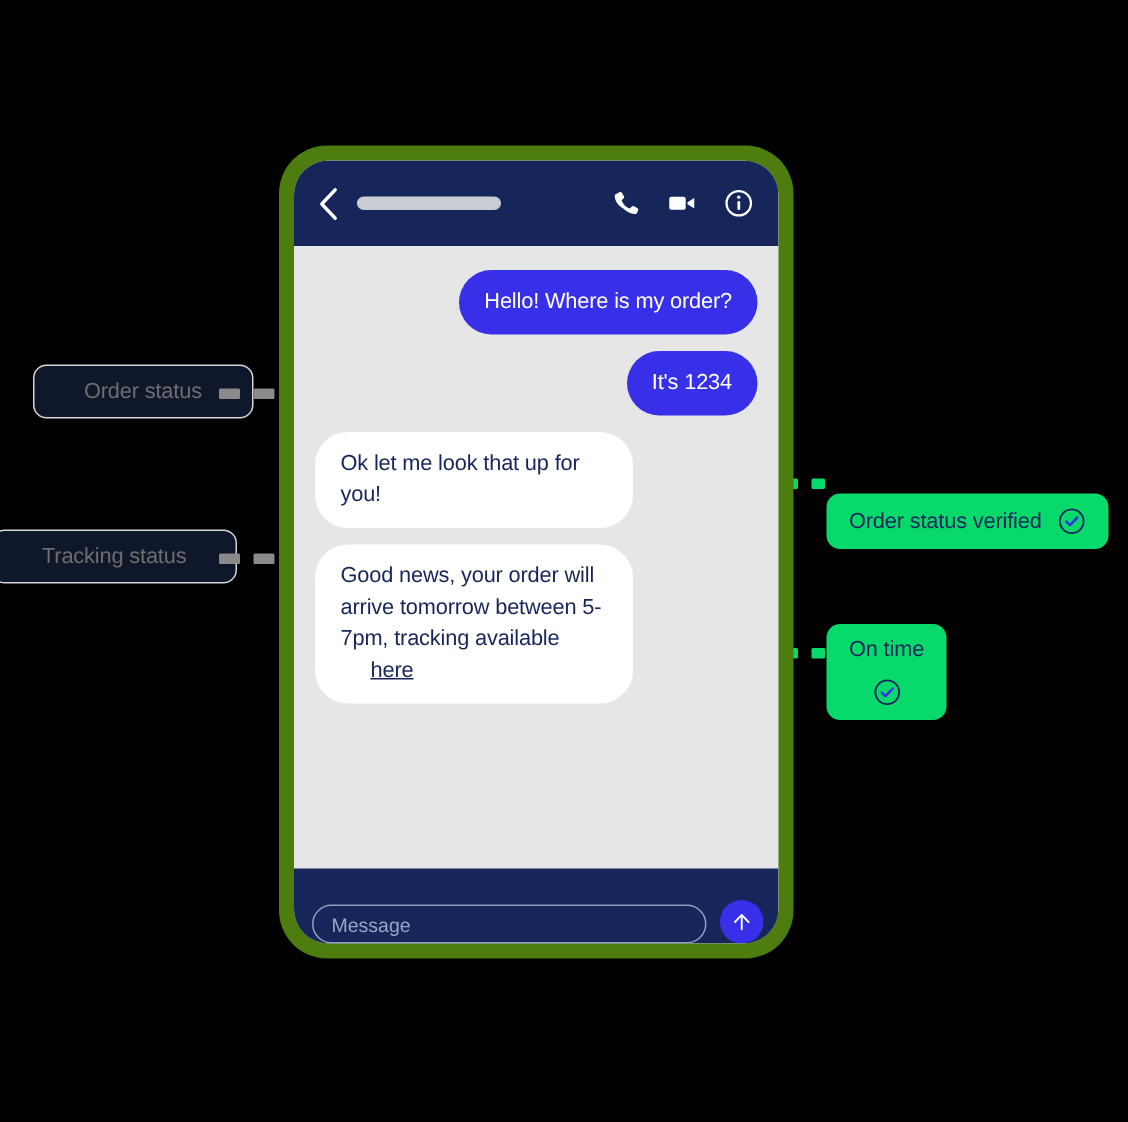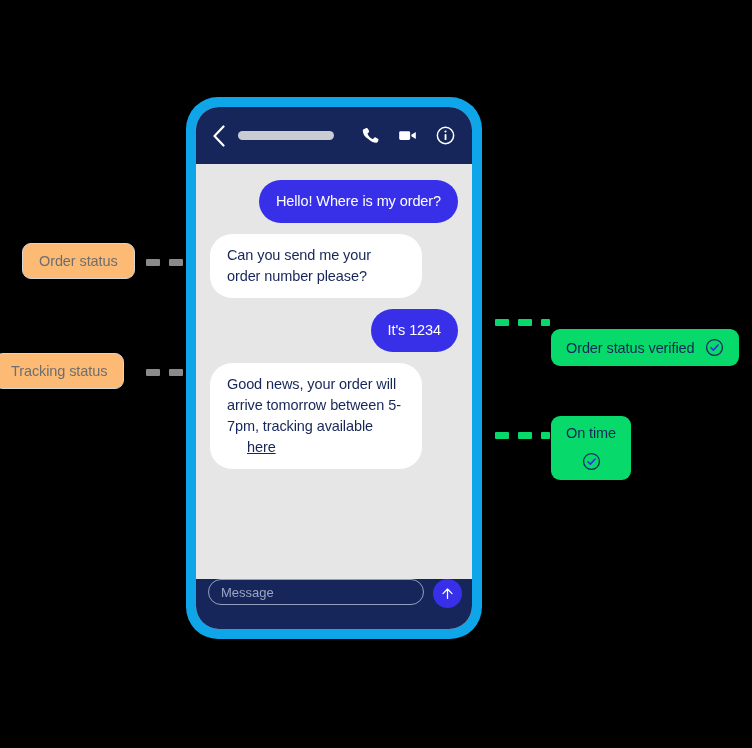--- a/index.html
+++ b/index.html
@@ -15,23 +15,23 @@
     width: 752px;
     height: 748px;
     background: #000000;
   }
 
   
   .phone-frame {
     position: absolute;
     left: 186px;
     top: 97px;
-    width: 296px;
+    width: 343px;
     height: 542px;
-    background: #0ea5e9;
+    background: #4d7c0f;
     border-radius: 32px;
     padding: 10px;
   }
   .phone-screen {
     position: relative;
     width: 100%;
     height: 100%;
     border-radius: 23px;
     overflow: hidden;
     background: #e6e6e6;
@@ -103,22 +103,22 @@
     text-decoration: underline;
     margin-left: 20px;
   }
 
   
   .composer {
     flex: 0 0 auto;
     height: 50px;
     background: #16265a;
     display: flex;
-    align-items: flex-start;
-    padding: 0 10px 16px 12px;
+    align-items: flex-end;
+    padding: 0 10px 0 12px;
     gap: 9px;
   }
   .message-input {
     flex: 1 1 auto;
     height: 26px;
     border-radius: 13px;
     border: 1.4px solid #93a0bd;
     background: transparent;
     color: #ffffff;
     font-family: "Liberation Sans", sans-serif;
@@ -137,27 +137,27 @@
     display: flex;
     align-items: center;
     justify-content: center;
     cursor: pointer;
     padding: 0;
   }
 
   
   .grey-pill {
     position: absolute;
-    background: #fdba74;
+    background: #0f172a;
     border: 1.3px solid #d6d6d6;
     border-radius: 9px;
     color: #6e6e6e;
     font-size: 14.5px;
     letter-spacing: -0.1px;
-    padding: 9px 16px;
+    padding: 9px 33px;
     white-space: nowrap;
   }
   #pill-order-status { left: 22px;  top: 243px; }
   #pill-tracking     { left: -6px;  top: 353px; }
 
   
   .green-badge {
     position: absolute;
     background: #07d96a;
     border-radius: 9px;
@@ -277,32 +277,32 @@
       </div>
 
       <div class="messages">
 
         <div class="msg-row out">
           <div class="bubble out">
             <span>Hello! Where is my order?</span>
           </div>
         </div>
 
-        <div class="msg-row in">
-          <div class="bubble in">
-            <span>Can you send me your order number please?</span>
-          </div>
-        </div>
 
         <div class="msg-row out">
           <div class="bubble out">
             <span>It's 1234</span>
           </div>
         </div>
 
+        <div class="msg-row in">
+          <div class="bubble in">
+            <span>Ok let me look that up for you!</span>
+          </div>
+        </div>
 
         <div class="msg-row in">
           <div class="bubble in"><span>Good news, your order will arrive tomorrow between 5-7pm, tracking available </span><span class="link">here</span></div>
         </div>
 
       </div>
 
       <div class="composer">
         <input class="message-input" type="text" placeholder="Message" style="">
         <button class="send-btn">

